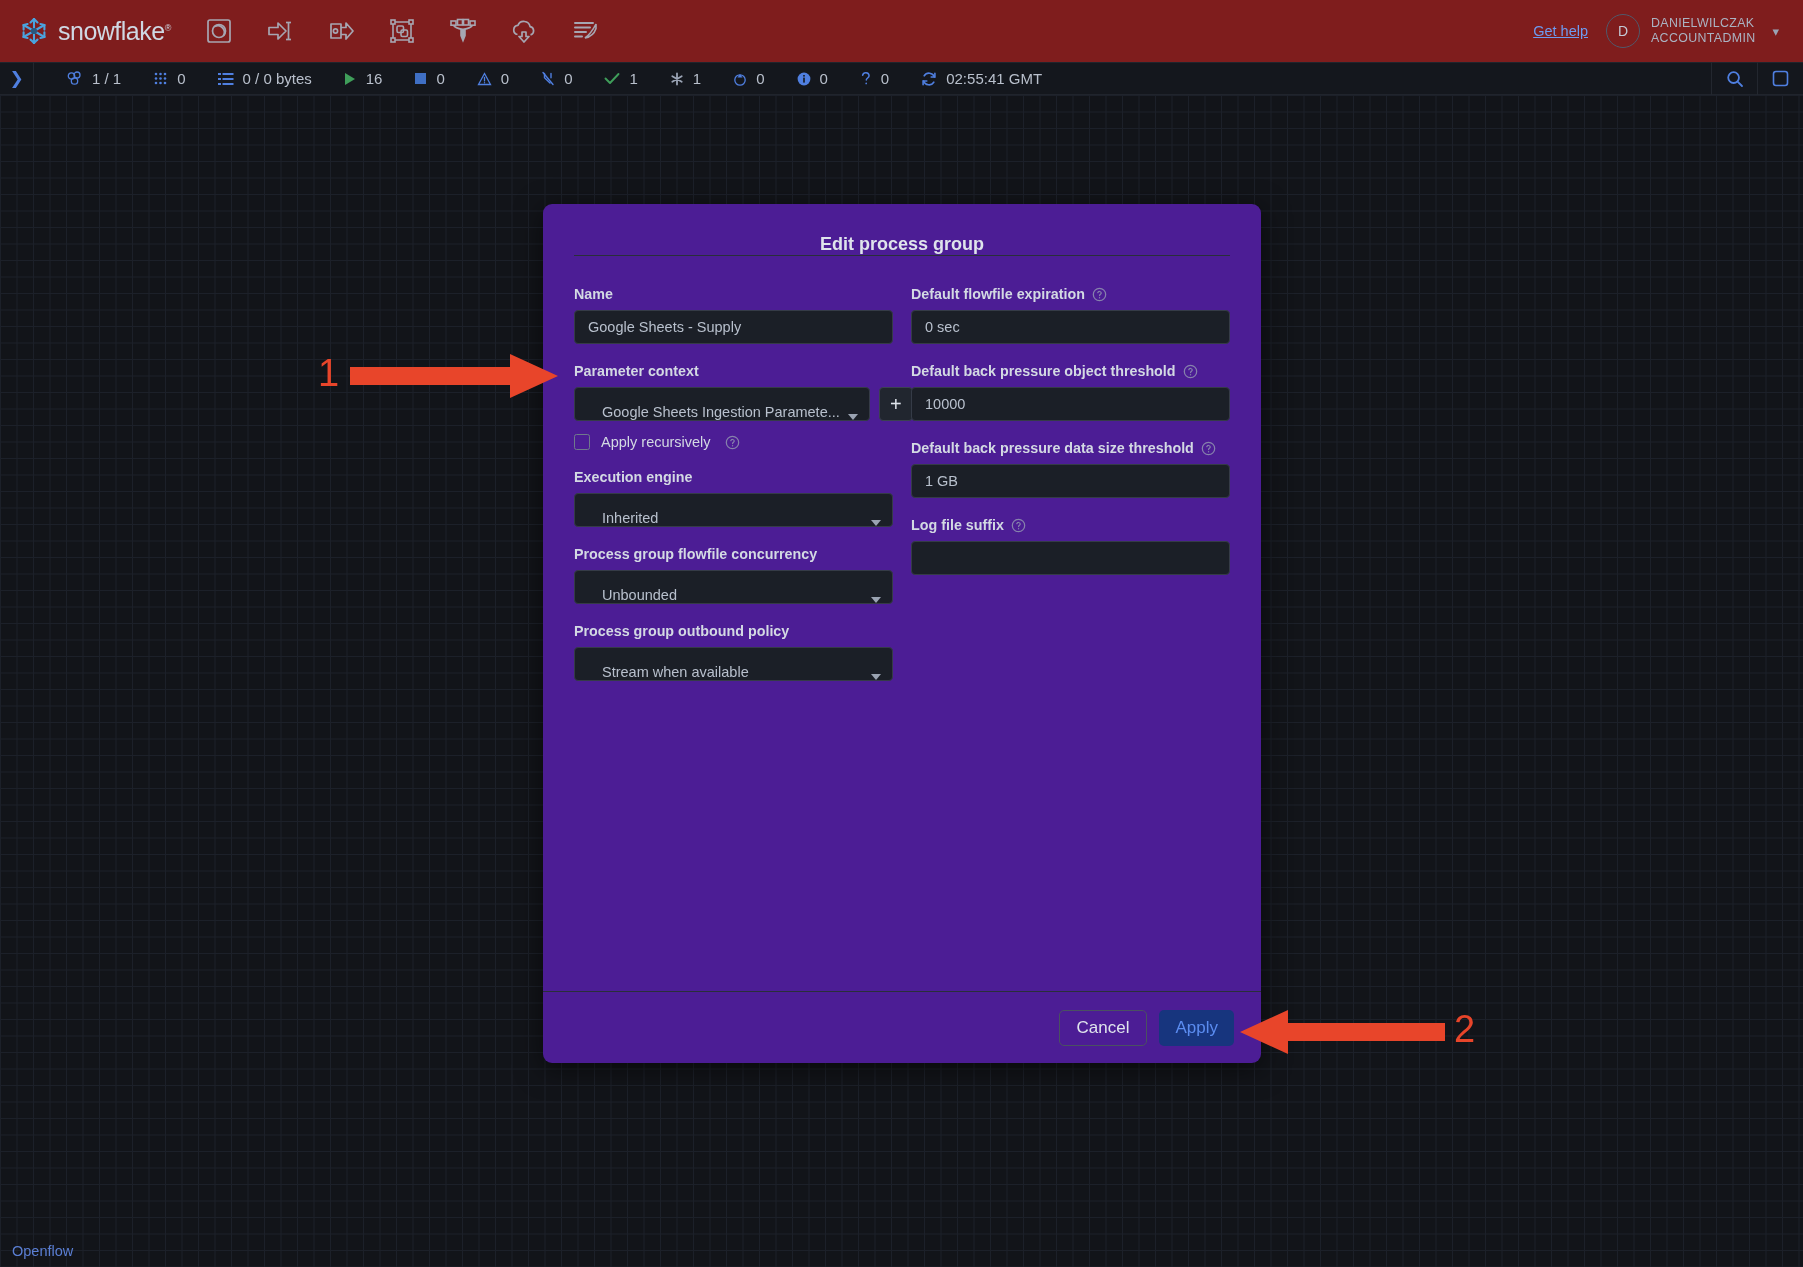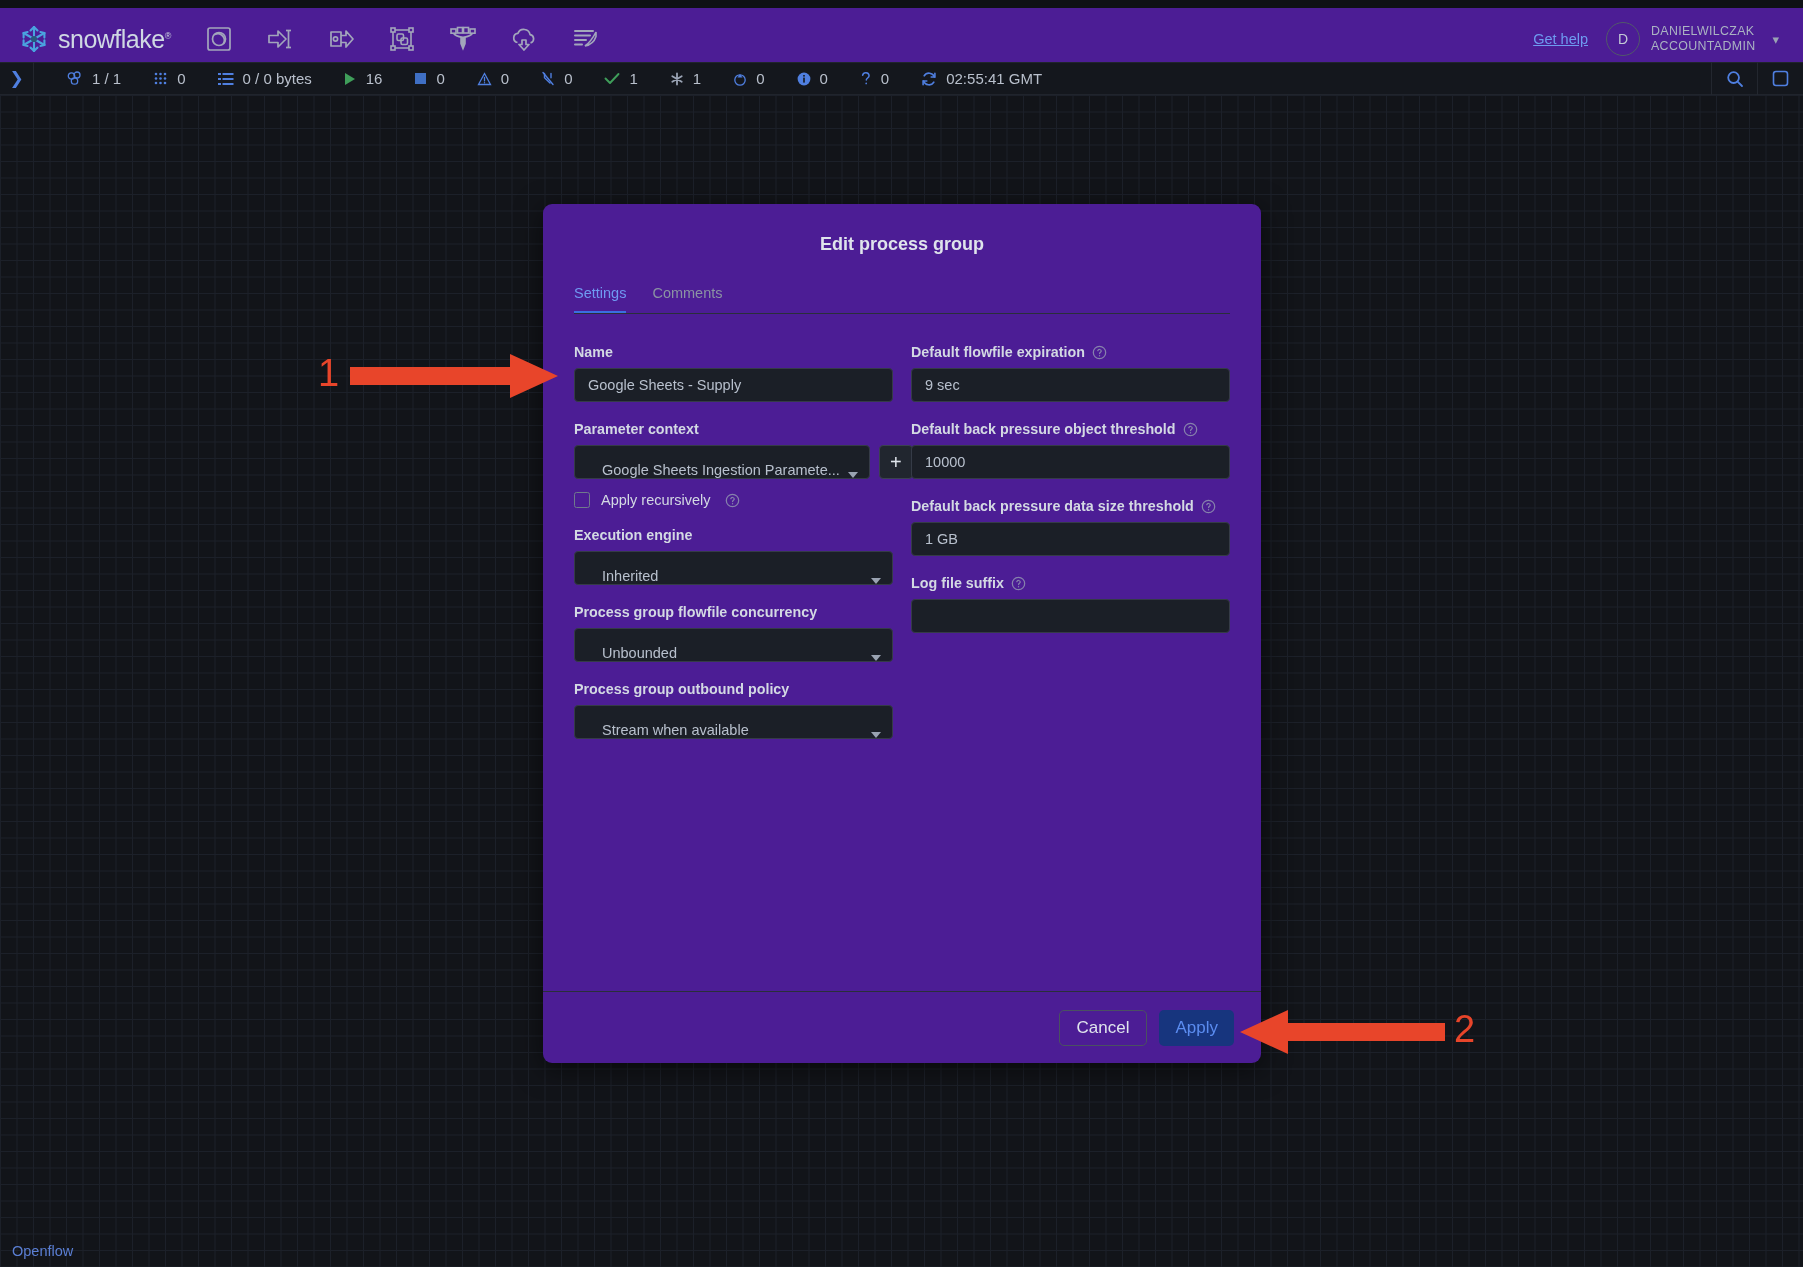--- a/index.html
+++ b/index.html
@@ -6,22 +6,22 @@
   html, body {
     width: 1803px; height: 1267px;
     background: #0f1115;
     font-family: "Liberation Sans", sans-serif;
     overflow: hidden;
   }
   #app { position: relative; width: 1803px; height: 1267px; }
 
   
   .topnav {
-    position: absolute; top: 8px; left: 0; width: 1803px; height: 62px;
-    background: #4c1d95;
+    position: absolute; top: 0; left: 0; width: 1803px; height: 62px;
+    background: #7f1d1d;
     display: flex; align-items: center;
   }
   .logo-wrap { display: flex; align-items: center; margin-left: 18px; gap: 8px; }
   .logo-mark { width: 32px; height: 32px; }
   .logo-text { font-size: 25px; color: #cfd8e3; letter-spacing: -0.5px; font-weight: 400; }
   .logo-text sup { font-size: 9px; vertical-align: super; }
 
   .nav-icons { display: flex; align-items: center; gap: 25px; margin-left: 30px; }
   .nav-icon { width: 36px; height: 36px; display: flex; align-items: center; justify-content: center;
               cursor: pointer; opacity: .92; }
@@ -406,24 +406,20 @@
     </div>
   </div>
 
   <div class="canvas">
     <div class="openflow-label">Openflow</div>
   </div>
 
   <div class="dialog">
     <div class="dialog-title">Edit process group</div>
 
-    <div class="tabs">
-      <div class="tab active">Settings</div>
-      <div class="tab">Comments</div>
-    </div>
     <div class="tabs-rule"></div>
 
     <div class="form-body">
 
       <div class="col">
 
         <div class="field">
           <div class="flabel">Name</div>
           <div class="input">Google Sheets - Supply</div>
         </div>
@@ -479,21 +475,21 @@
 
         <div class="field">
           <div class="flabel">
             <span>Default flowfile expiration</span>
             <svg class="help-ic" viewBox="0 0 16 16" fill="none" stroke="#9aa3b4" stroke-width="1.3">
               <circle cx="8" cy="8" r="6.6"></circle>
                 <path d="M6.2 6.1a1.9 1.9 0 0 1 3.7.4c0 1.2-1.8 1.4-1.8 2.6" stroke-linecap="round"></path>
               <circle cx="8.05" cy="11.5" r=".72" fill="#9aa3b4" stroke="none"></circle>
             </svg>
           </div>
-          <div class="input">9 sec</div>
+          <div class="input">0 sec</div>
         </div>
 
         <div class="field">
           <div class="flabel">
             <span>Default back pressure object threshold</span>
             <svg class="help-ic" viewBox="0 0 16 16" fill="none" stroke="#9aa3b4" stroke-width="1.3">
               <circle cx="8" cy="8" r="6.6"></circle>
                 <path d="M6.2 6.1a1.9 1.9 0 0 1 3.7.4c0 1.2-1.8 1.4-1.8 2.6" stroke-linecap="round"></path>
               <circle cx="8.05" cy="11.5" r=".72" fill="#9aa3b4" stroke="none"></circle>
             </svg>

